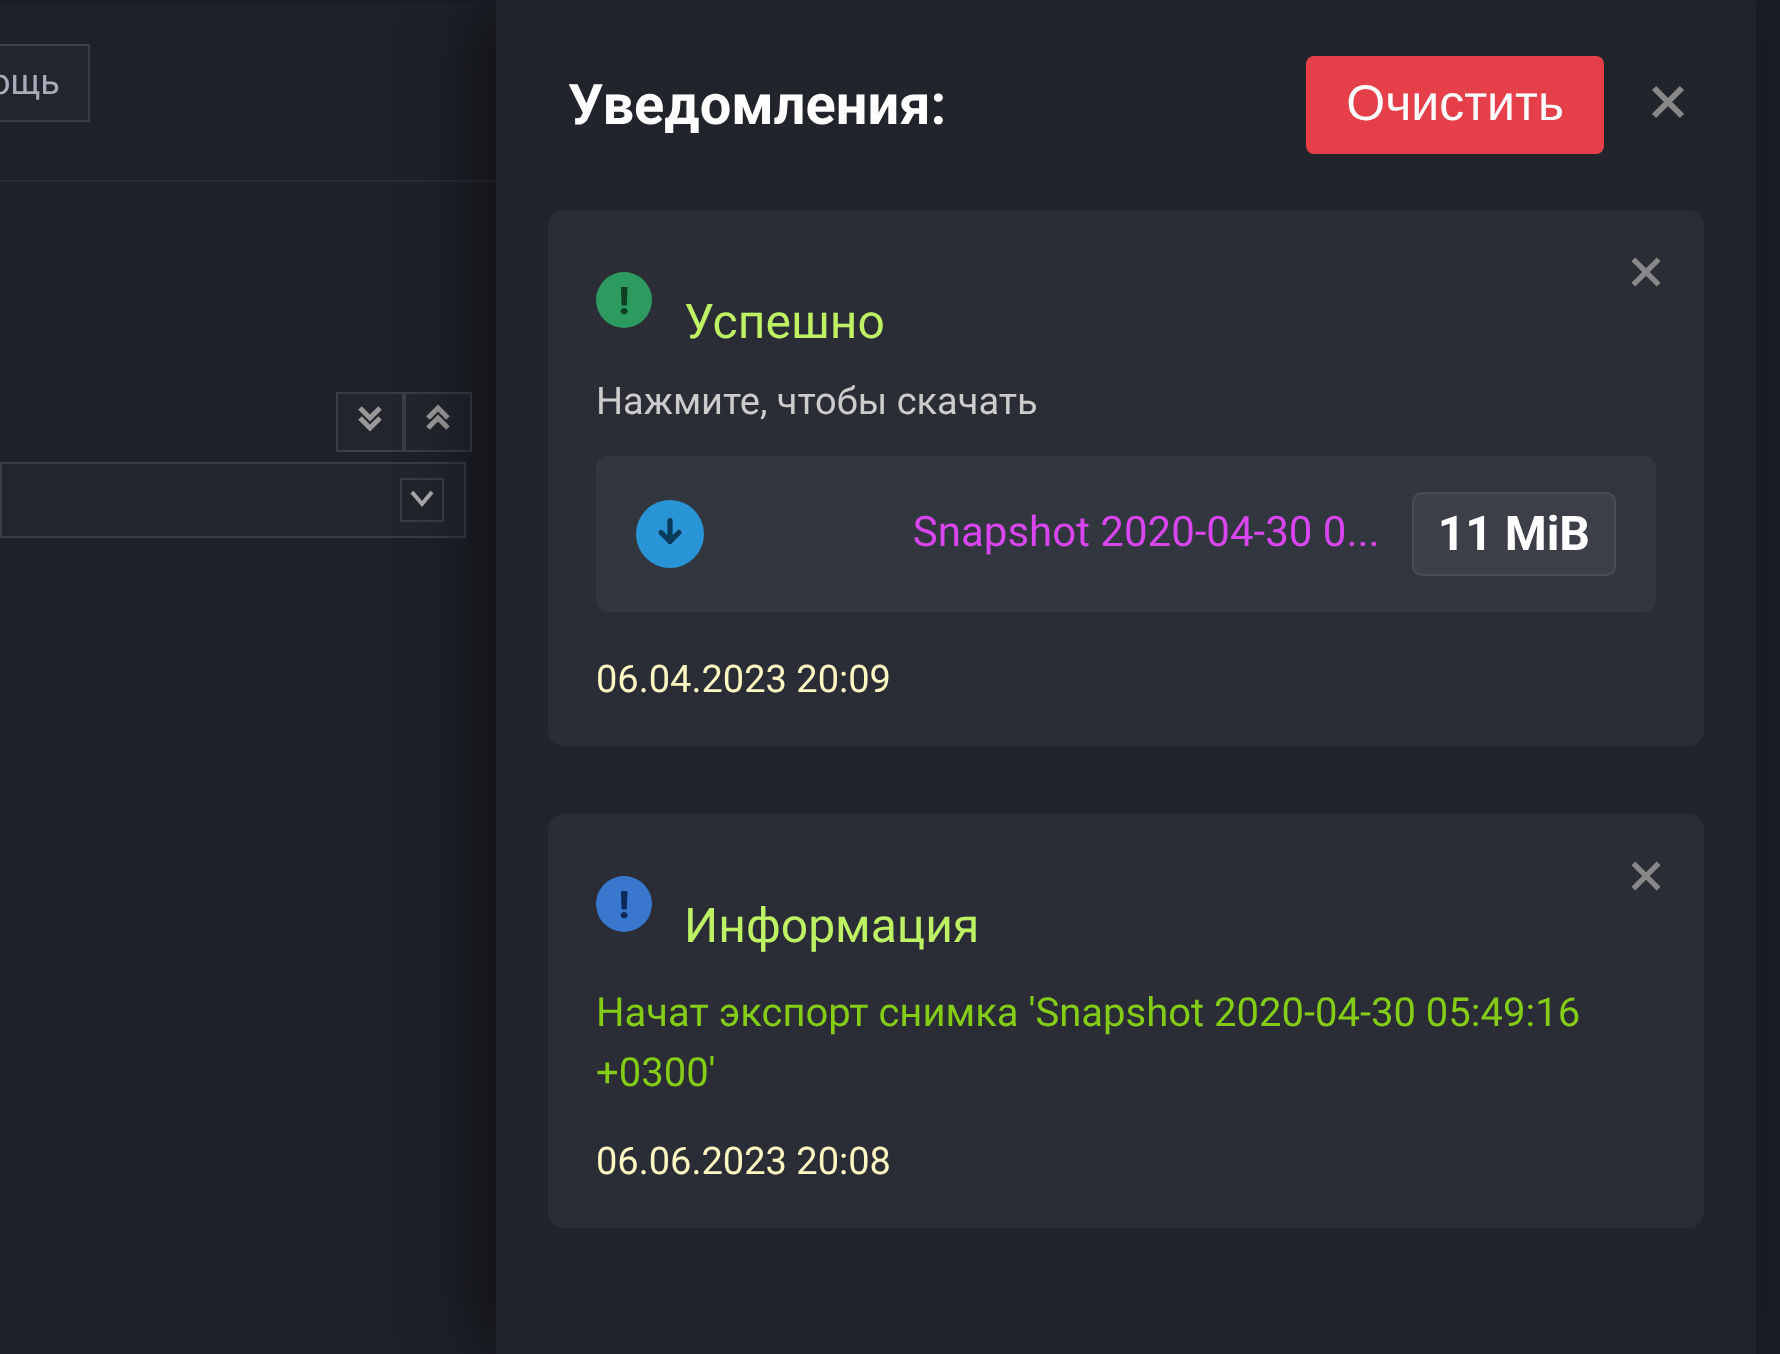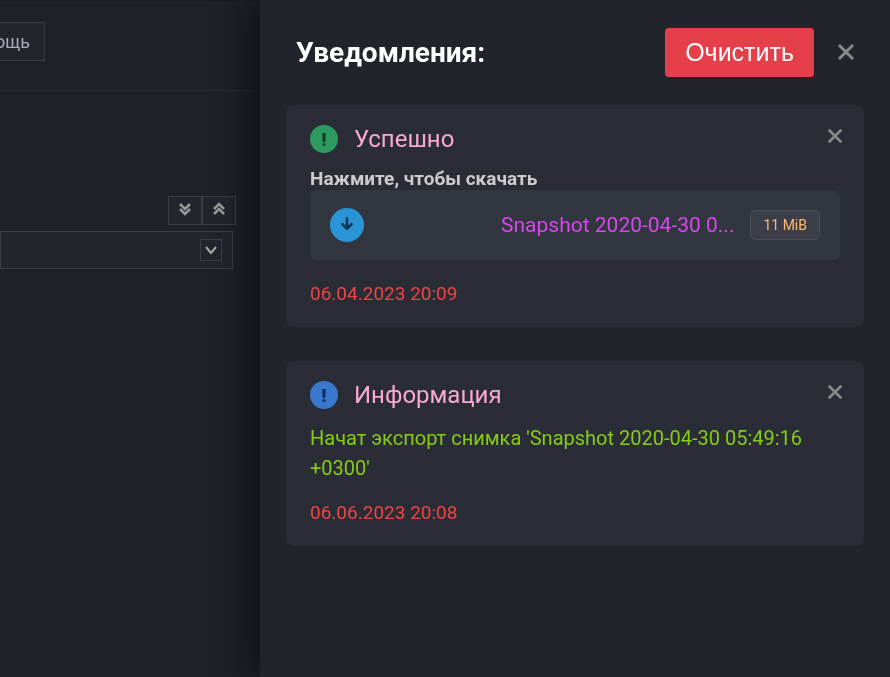--- a/index.html
+++ b/index.html
@@ -65,21 +65,21 @@
     }
     .bg-dropdown-arrow {
       border: 1px solid #3a3d45;
       padding: 2px 4px;
       font-size: 14px;
       color: #aaa;
     }
 
     .notification-panel {
       position: absolute;
-      right: 0;
+      right: 12px;
       top: 0;
       width: 630px;
       height: 677px;
       background: #21242b;
       box-shadow: -15px 0 30px rgba(0,0,0,0.4);
       display: flex;
       flex-direction: column;
     }
     .panel-header {
       display: flex;
@@ -137,35 +137,36 @@
       font-size: 19px;
       font-weight: 900;
       flex-shrink: 0;
     }
     .status-success { background: #2d9b5f; color: #1a2; }
     .status-success span { color: #0d4025; }
     .status-info { background: #3a78d0; }
     .status-info span { color: #0a2a5a; }
     .card-title {
       font-size: 24px;
-      color: #f9a8d4;
+      color: #bef264;
+      margin-top: 22px;
     }
     .card-close {
       position: absolute;
       right: 20px;
       top: 18px;
       font-size: 24px;
       color: #888;
       cursor: pointer;
       font-weight: bold;
     }
     .card-subtitle {
       font-size: 19px;
       color: #ccc;
-      font-weight: bold;
+      margin-bottom: 16px;
     }
     .download-row {
       background: #32363f;
       border-radius: 6px;
       padding: 18px 20px;
       display: flex;
       align-items: center;
       gap: 16px;
       cursor: pointer;
       margin-bottom: 22px;
@@ -188,27 +189,28 @@
       white-space: nowrap;
       overflow: hidden;
       text-overflow: ellipsis;
       text-align: right;
     }
     .download-size {
       background: #3c3f48;
       border: 1px solid #4a4d55;
       border-radius: 5px;
       padding: 6px 12px;
-      font-size: 14px;
-      color: #fdba74;
+      font-size: 24px;
+      color: #ffffff;
       flex-shrink: 0;
+      font-weight: bold;
     }
     .card-timestamp {
       font-size: 19px;
-      color: #ef4444;
+      color: #fef9c3;
     }
     .card-body-text {
       font-size: 20px;
       color: #84cc16;
       line-height: 1.5;
       margin-bottom: 18px;
     }
   </style>
 </head>
 <body>

